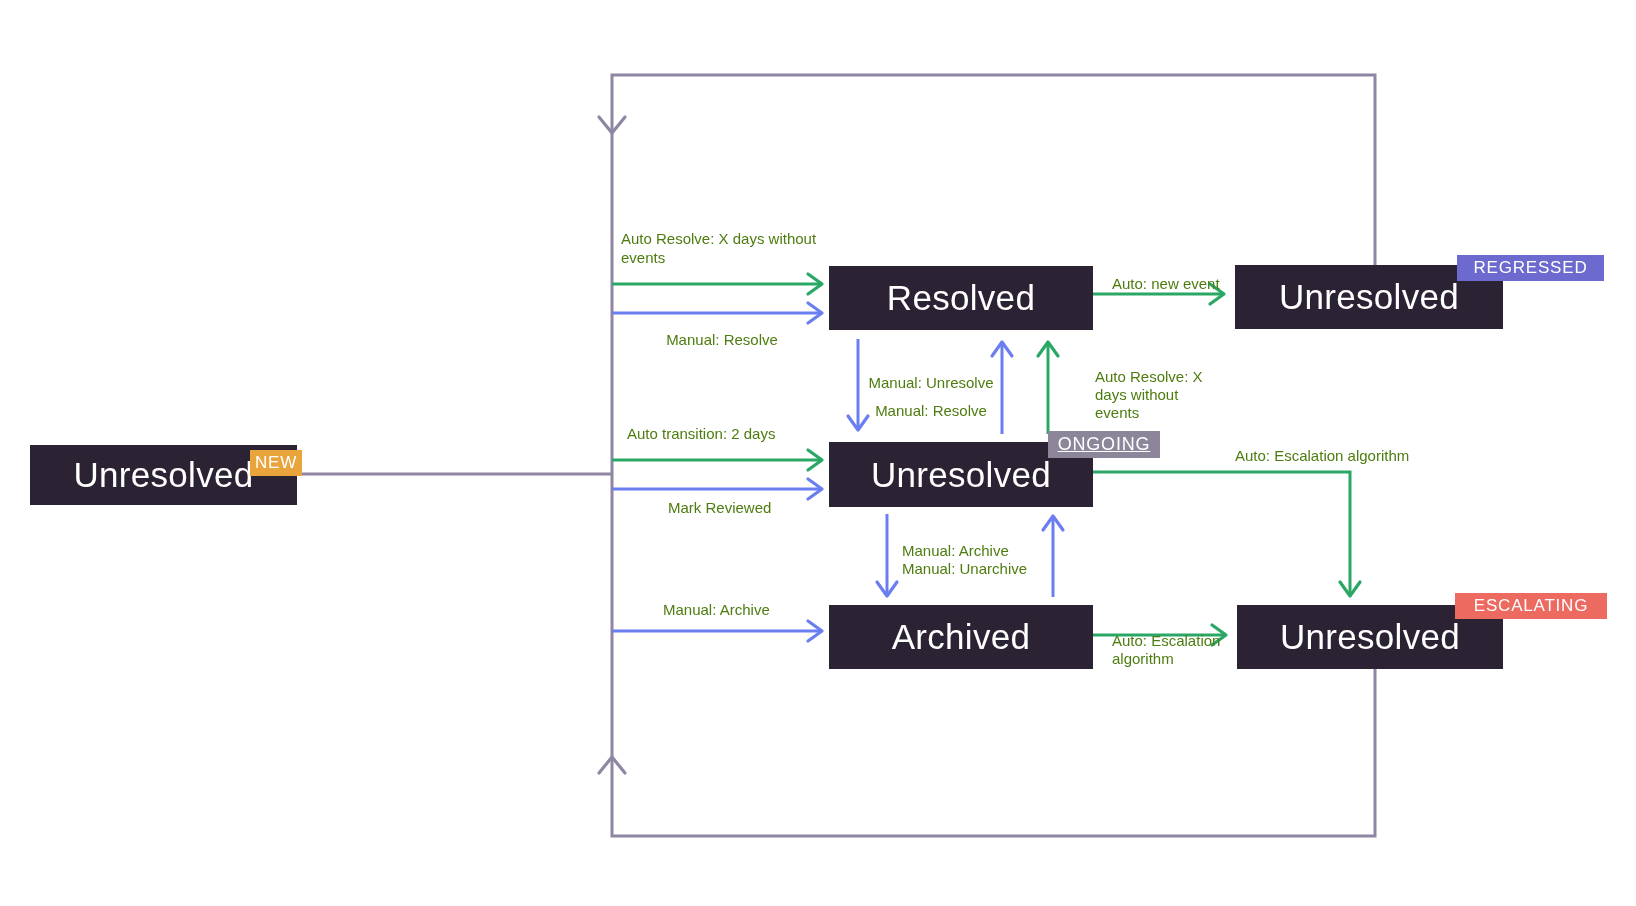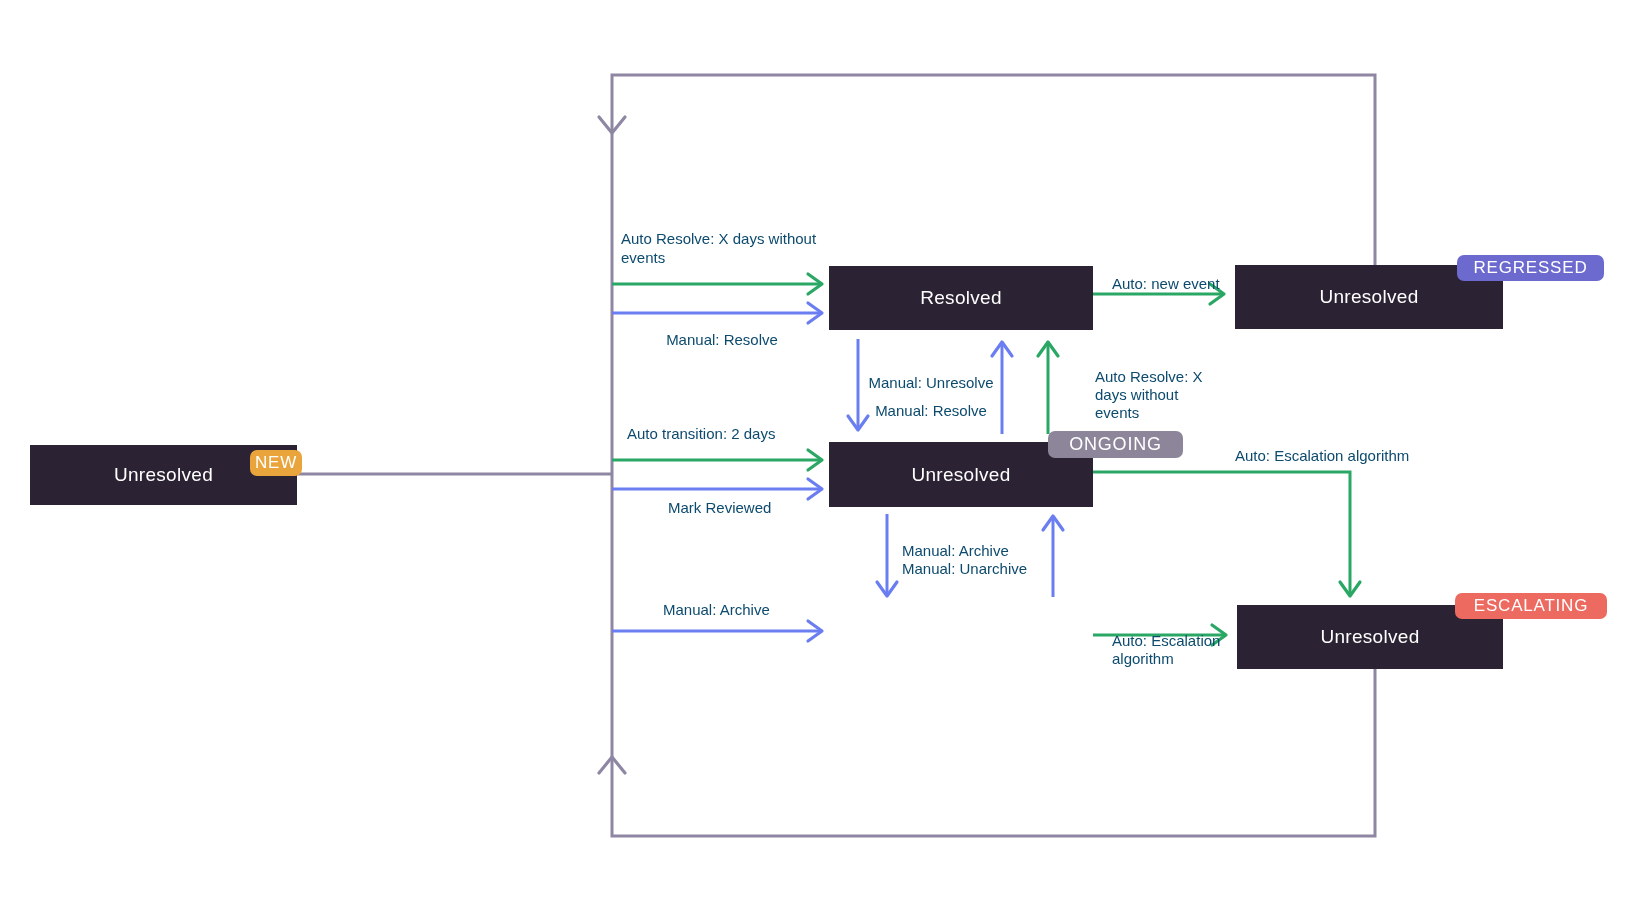--- a/index.html
+++ b/index.html
@@ -6,29 +6,29 @@
   body{
     width:1636px;height:906px;position:relative;overflow:hidden;
     font-family:"Liberation Sans","DejaVu Sans",sans-serif;
     color:#2b2233;
   }
   .stage{position:absolute;inset:0;}
   svg.connectors{position:absolute;left:0;top:0;}
   .node{
     position:absolute;background:var(--box_bg);color:#ffffff;
     display:flex;align-items:center;justify-content:center;
-    font-size:19px;font-weight:500;letter-spacing:.3px;
+    font-size:35px;font-weight:500;letter-spacing:.3px;
   }
   .badge{
     position:absolute;color:#ffffff;display:flex;align-items:center;justify-content:center;
-    font-size:17px;font-weight:500;letter-spacing:.8px;z-index:3;border-radius:7px;
+    font-size:17px;font-weight:500;letter-spacing:.8px;z-index:3;
   }
   .elabel{
     position:absolute;font-size:15px;font-weight:500;line-height:19px;
-    white-space:pre-line;color:#0c4a6e;
+    white-space:pre-line;color:#4d7c0f;
   }
   .center{text-align:center;}
 </style>
 </head>
 <body>
 
 <div class="stage">
 
   <svg class="connectors" width="1636" height="906" viewBox="0 0 1636 906">
     <defs>
@@ -66,22 +66,25 @@
   </div>
   <div class="badge" style="left:250px;top:450px;width:52px;height:26px;background:var(--badge_new);">NEW</div>
 
   <div class="node" style="left:829px;top:266px;width:264px;height:64px;">
     <span>Resolved</span>
   </div>
 
   <div class="node" style="left:829px;top:442px;width:264px;height:65px;">
     <span>Unresolved</span>
   </div>
-  <div class="badge" style="left:1048px;top:431px;width:135px;height:27px;background:var(--badge_ongoing);font-size:18px;">ONGOING</div>
+  <div class="badge" style="left:1048px;top:431px;width:112px;height:27px;background:var(--badge_ongoing);font-size:18px;text-decoration:underline;">ONGOING</div>
 
+  <div class="node" style="left:829px;top:605px;width:264px;height:64px;">
+    <span>Archived</span>
+  </div>
 
   <div class="node" style="left:1235px;top:265px;width:268px;height:64px;">
     <span>Unresolved</span>
   </div>
   <div class="badge" style="left:1457px;top:255px;width:147px;height:26px;background:var(--badge_regressed);">REGRESSED</div>
 
   <div class="node" style="left:1237px;top:605px;width:266px;height:64px;">
     <span>Unresolved</span>
   </div>
   <div class="badge" style="left:1455px;top:593px;width:152px;height:26px;background:var(--badge_escalating);">ESCALATING</div>

